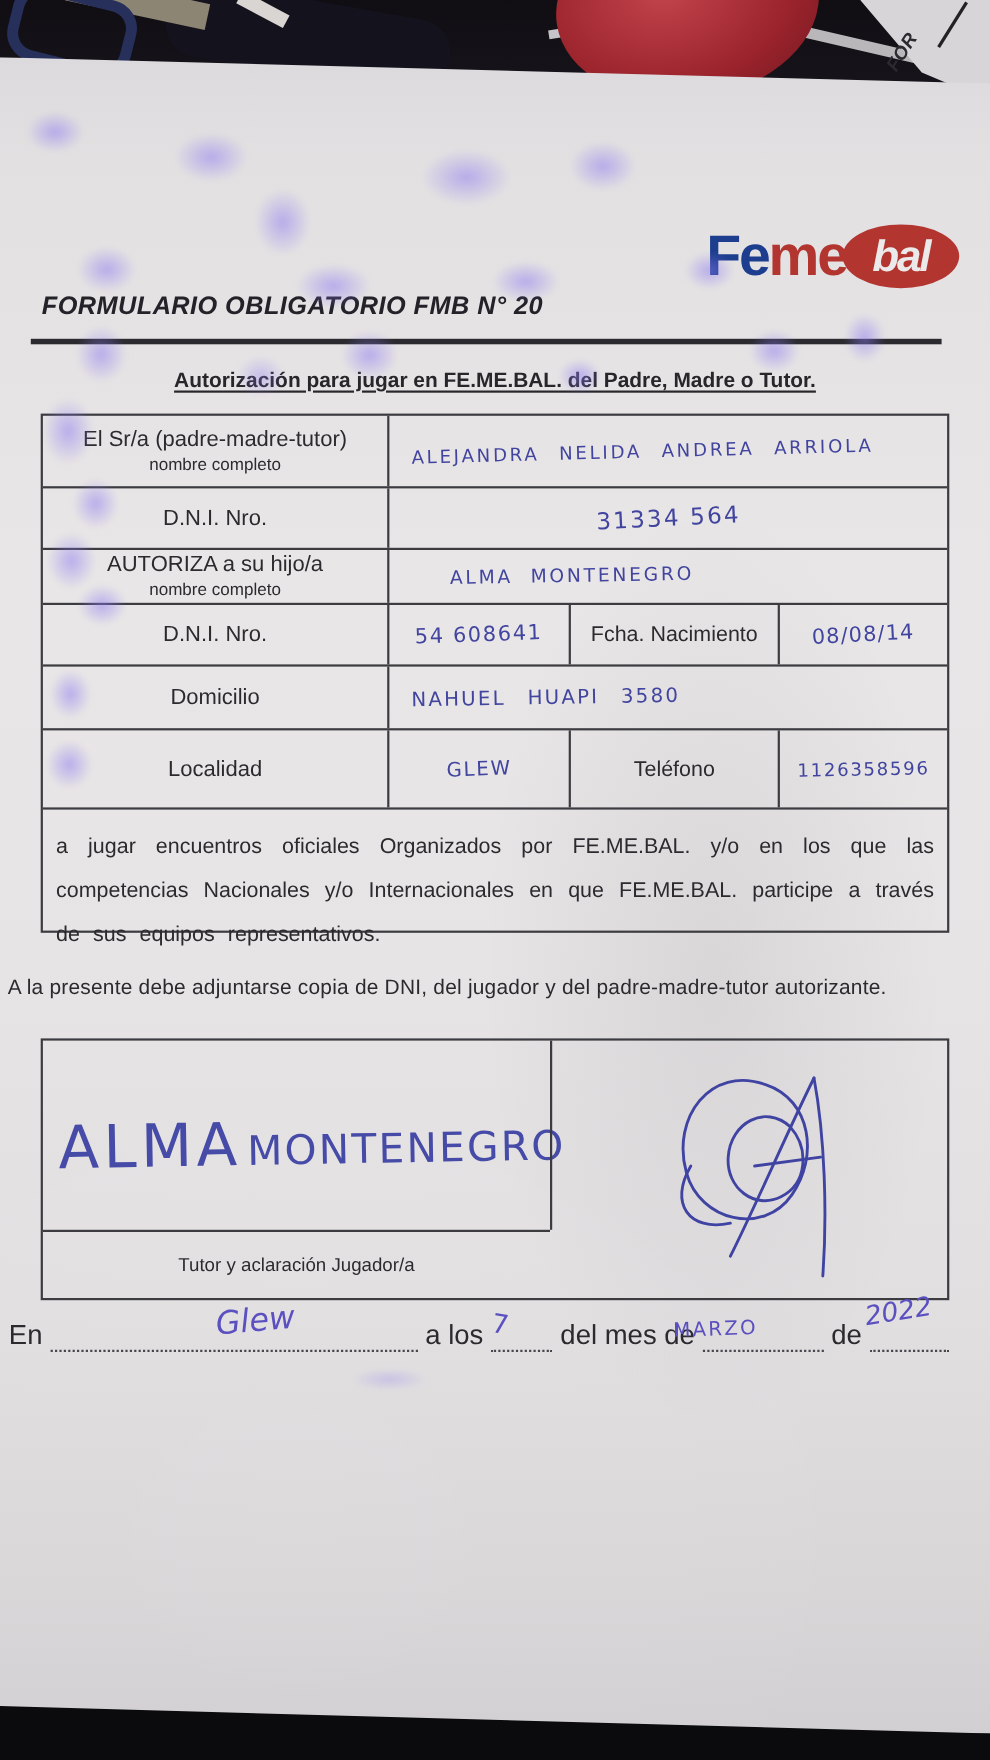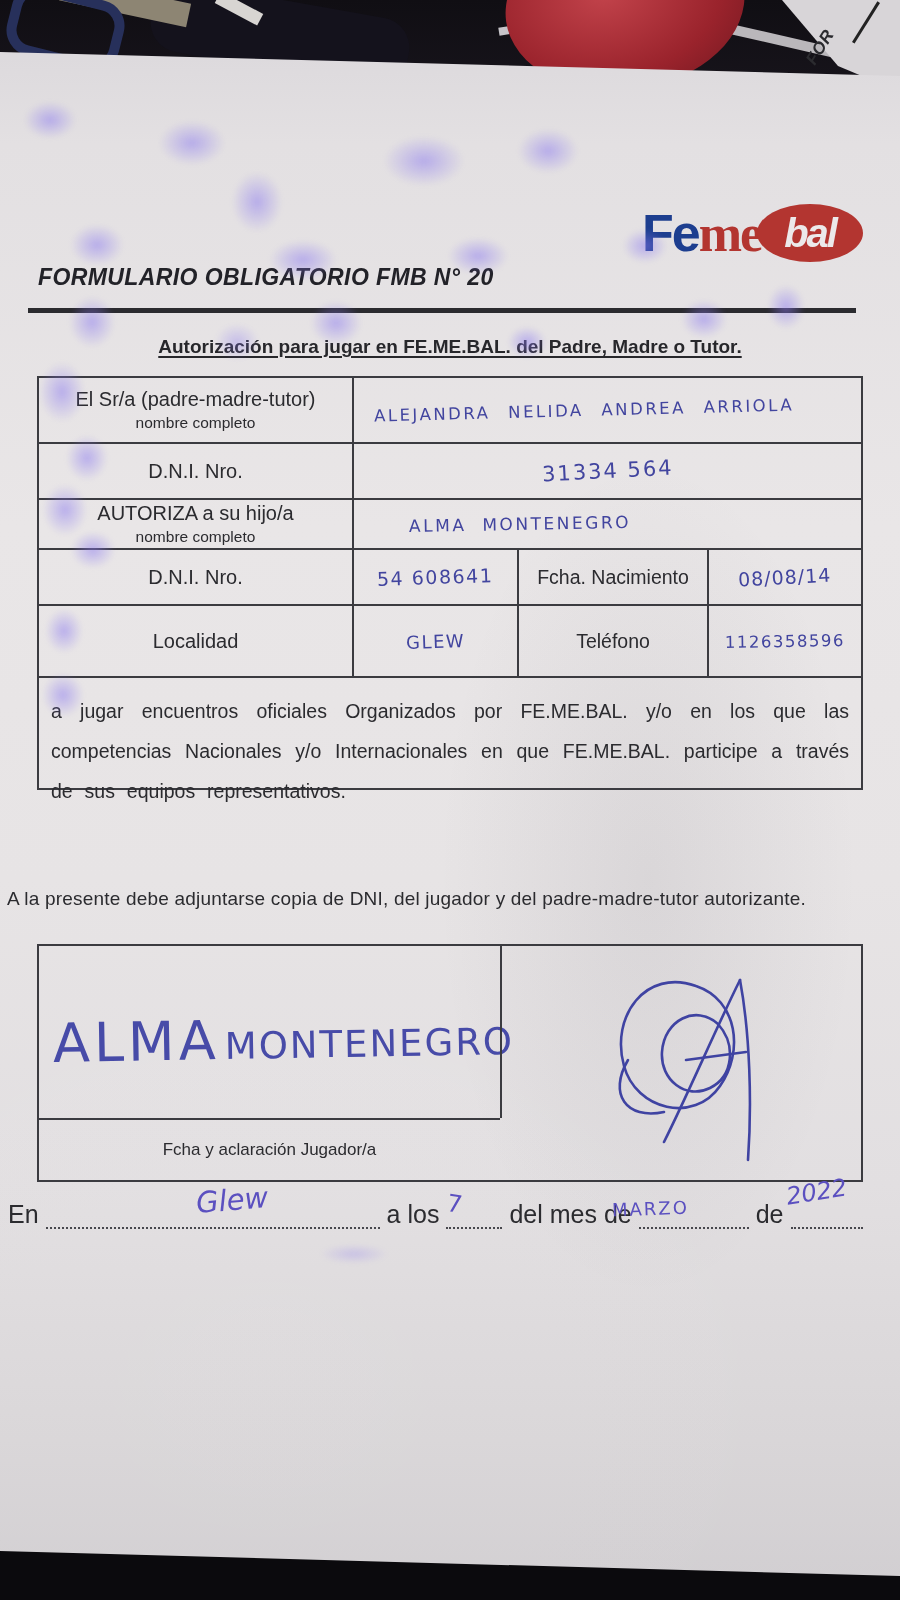--- a/index.html
+++ b/index.html
@@ -35,21 +35,21 @@
   .paper{position:absolute;inset:0;
          clip-path:polygon(0 52px,900px 76px,900px 1576px,0 1551px);
          background:
            radial-gradient(300px 600px at 72% 55%,rgba(40,35,50,.07),transparent 70%),
            radial-gradient(900px 700px at 30% 85%,rgba(255,255,255,.05),transparent 70%),
            linear-gradient(180deg,#d9d6da 0%,#e3e0e2 9%,#e9e6e7 33%,#e7e4e5 55%,#e2dfe1 74%,#d9d6d8 90%,#d1ced1 100%);}
   .ptext{color:#2b2b2f;}
   
   .logo{position:absolute;left:642px;top:203px;display:flex;align-items:center;}
   .logo-fe{font-size:52px;font-weight:bold;letter-spacing:-2px;color:#1d3e8f;}
-  .logo-me{font-size:52px;font-weight:bold;letter-spacing:-2px;color:#b33530;font-family:Liberation Serif, serif;}
+  .logo-me{font-size:52px;font-weight:bold;letter-spacing:-2px;color:#b33530;}
   .logo-oval{margin-left:-4px;width:106px;height:58px;border-radius:50%;background:#b33530;
              display:flex;align-items:center;justify-content:center;}
   .logo-bal{font-size:40px;font-weight:bold;font-style:italic;color:#ece9ea;letter-spacing:-2px;}
   
   .title{position:absolute;left:38px;top:264px;font-style:italic;font-weight:bold;
          font-size:23px;letter-spacing:.4px;color:#222228;}
   .rule{position:absolute;left:28px;top:308px;width:828px;height:5px;background:#2b2b2f;}
   .heading{position:absolute;left:0;top:336px;width:900px;text-align:center;font-weight:bold;
            font-size:19px;color:#27272b;text-decoration:underline;text-decoration-thickness:2px;
            text-underline-offset:3px;}
@@ -177,20 +177,28 @@
         <div class="cell cell-mid">
           <span class="hand hw-dni2">54 608641</span>
         </div>
         <div class="cell cell-lab2">
           <span>Fcha. Nacimiento</span>
         </div>
         <div class="cell cell-last">
           <span class="hand hw-fch">08/08/14</span>
         </div>
       </div>
+      <div class="trow" style="height:58px">
+        <div class="cell cell-label">
+          <span>Domicilio</span>
+        </div>
+        <div class="cell cell-val">
+          <span class="hand hw-dom">NAHUEL HUAPI 3580</span>
+        </div>
+      </div>
       <div class="trow" style="height:72px">
         <div class="cell cell-label">
           <span>Localidad</span>
         </div>
         <div class="cell cell-mid">
           <span class="hand hw-loc">GLEW</span>
         </div>
         <div class="cell cell-lab2">
           <span>Teléfono</span>
         </div>
@@ -215,21 +223,21 @@
       <div class="sigcell right">
         <svg class="sig-svg" width="240" height="210" viewBox="0 0 240 210" fill="none" stroke="#3f43a2" stroke-width="2.6" stroke-linecap="round">
           <path d="M128 22 C78 4 42 52 56 102 C68 146 126 160 152 122 C176 88 170 36 128 22 Z"></path>
           <path d="M150 60 C128 40 96 56 94 88 C92 116 118 136 142 124 C166 112 168 80 150 60 Z"></path>
           <path d="M172 16 C150 60 120 130 96 178"></path>
           <path d="M172 16 C182 70 184 140 180 196"></path>
           <path d="M118 96 L178 88"></path>
           <path d="M60 96 C40 130 58 156 96 148"></path>
         </svg>
       </div>
-      <div class="sigcap">Fcha y aclaración Jugador/a</div>
+      <div class="sigcap">Tutor y aclaración Jugador/a</div>
     </div>
 
     <div class="dateline">
       <span>En</span>
       <span class="dots d1"></span>
       <span>a los</span>
       <span class="dots d2"></span>
       <span>del mes de</span>
       <span class="dots d3"></span>
       <span>de</span>

